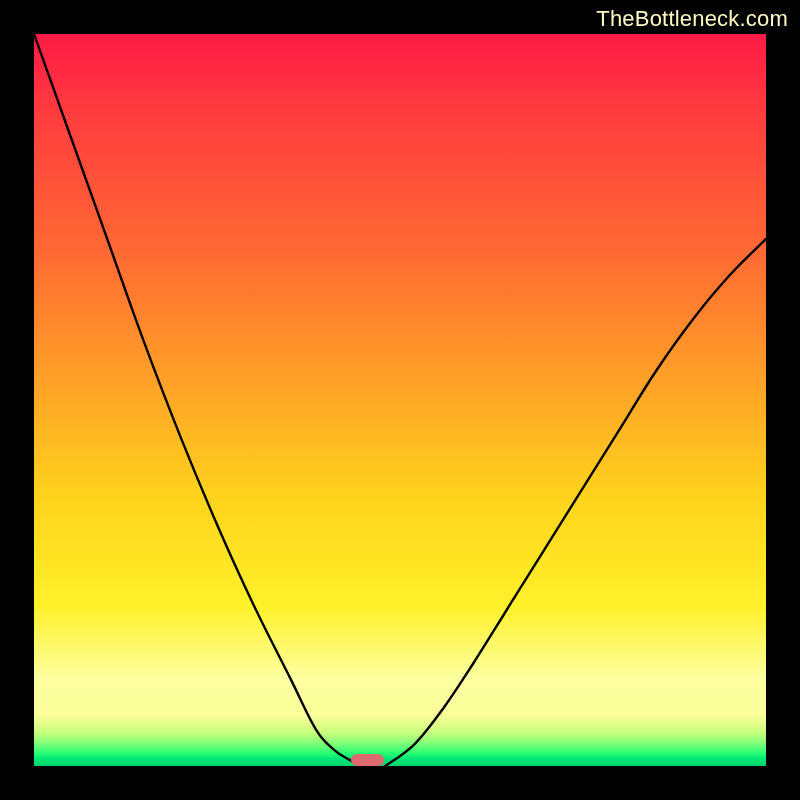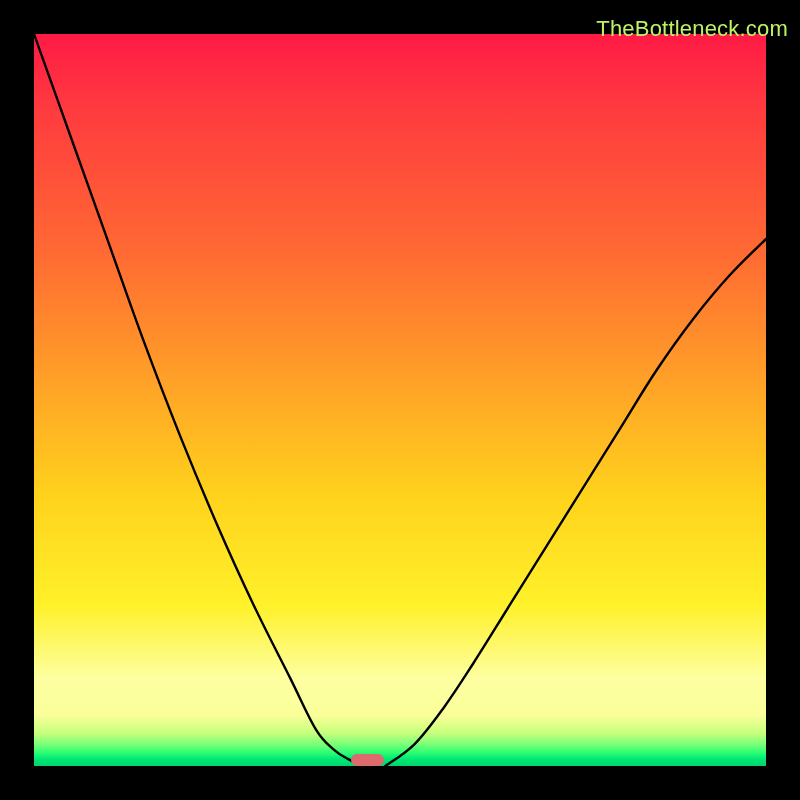--- a/index.html
+++ b/index.html
@@ -12,23 +12,23 @@
     font-family: Arial, Helvetica, sans-serif;
   }
   .stage {
     position: relative;
     width: 800px;
     height: 800px;
     background: #000000;
   }
   .watermark {
     position: absolute;
-    top: 16px;
+    top: 6px;
     right: 12px;
-    color: #bef264;
+    color: #fef9c3;
     font-size: 22px;
     font-weight: 400;
     letter-spacing: 0.2px;
     z-index: 10;
   }
   .plot-area {
     position: absolute;
     left: 34px;
     top: 34px;
     width: 732px;

